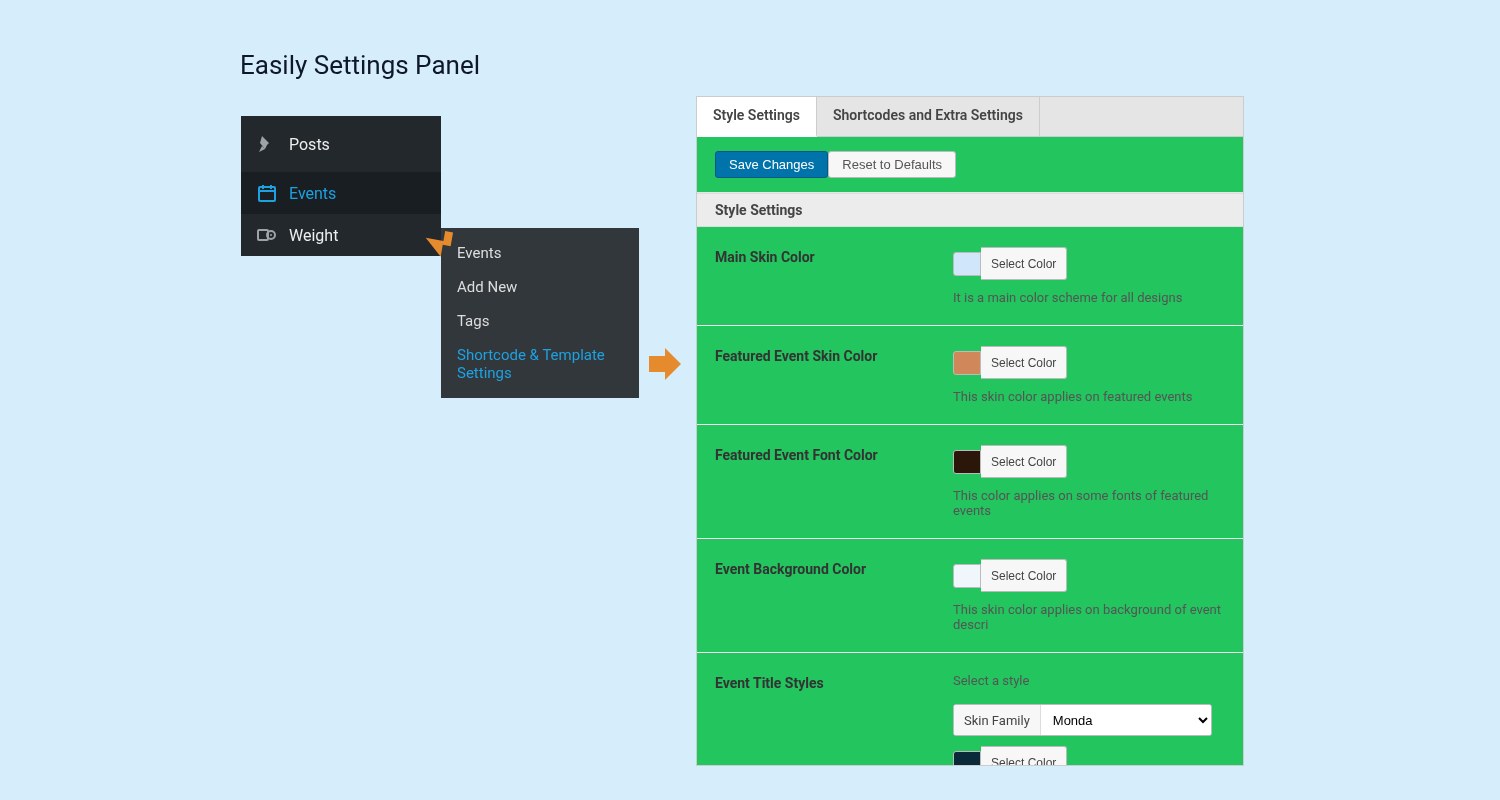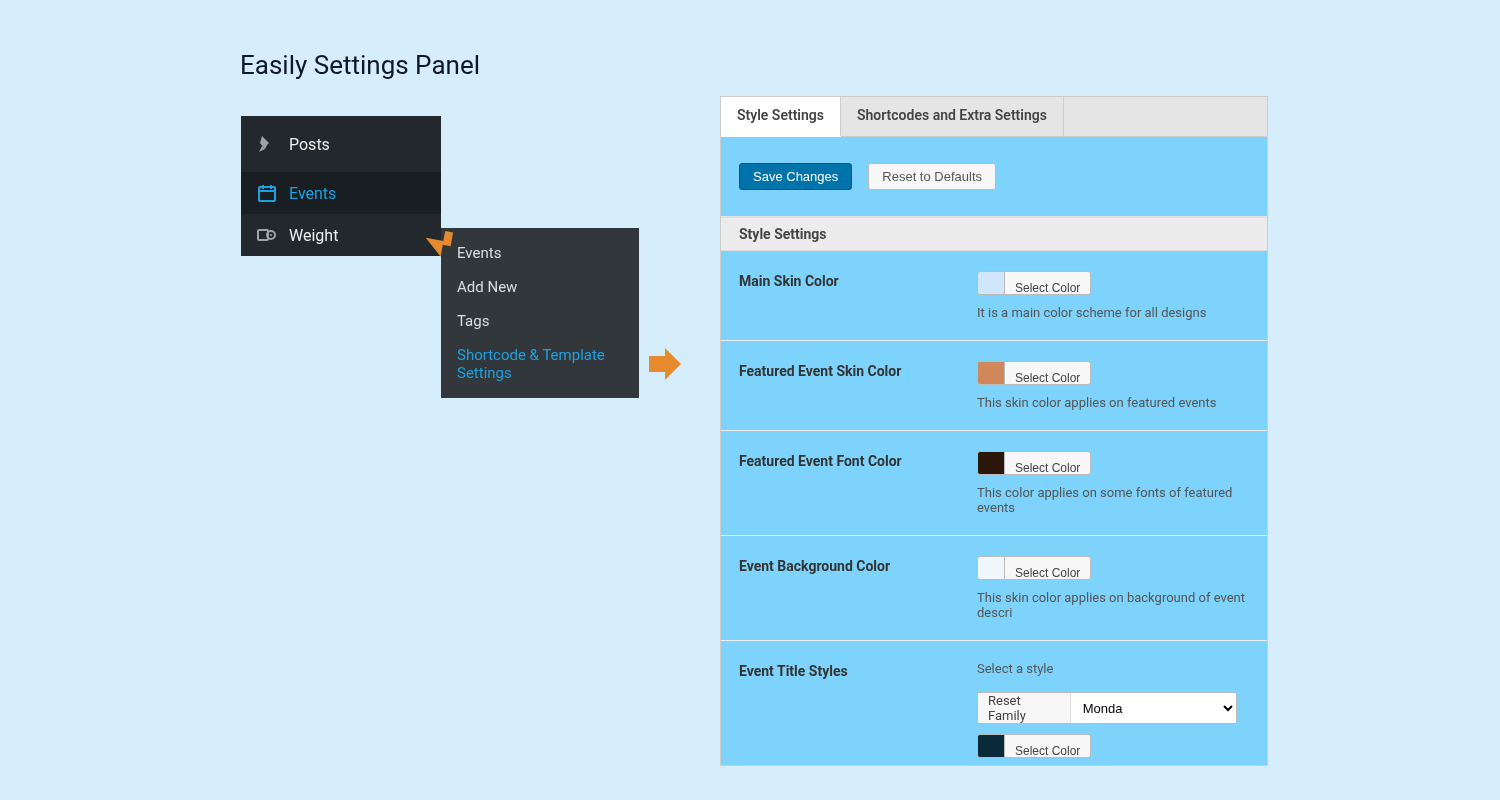--- a/index.html
+++ b/index.html
@@ -78,25 +78,25 @@
   .arrow2 {
     position: absolute;
     left: 645px;
     top: 344px;
     color: #e68a2e;
   }
 
   
   .panel {
     position: absolute;
-    left: 720px;
+    left: 696px;
     top: 96px;
     width: 548px;
     height: 670px;
-    background: #7dd3fc;
+    background: #22c55e;
     border: 1px solid #ccc;
     overflow: hidden;
   }
   .tabbar {
     display: flex;
     background: #e5e5e5;
     border-bottom: 1px solid #ccc;
     height: 40px;
   }
   .tab {
@@ -106,23 +106,23 @@
     cursor: pointer;
     font-weight: 600;
     color: #444;
   }
   .tab.active {
     background: #fff;
     border-bottom: 2px solid #fff;
     margin-bottom: -1px;
   }
   .btnrow {
-    padding: 26px 18px;
+    padding: 14px 18px;
     display: flex;
-    gap: 16px;
+    gap: 0;
     border-bottom: 1px solid #e5e5e5;
   }
   .btn-primary {
     background: #0073aa;
     color: #fff;
     border: 1px solid #005a87;
     padding: 5px 13px;
     font-size: 13px;
     border-radius: 3px;
     cursor: pointer;
@@ -168,21 +168,21 @@
   }
   .select-color-btn {
     background: #f7f7f7;
     border: 1px solid #bbb;
     border-left: none;
     padding: 9px 10px;
     font-size: 12px;
     border-radius: 0 3px 3px 0;
     cursor: pointer;
     color: #444;
-    height: 24px;
+    height: 33px;
   }
   .desc {
     color: #555;
     font-size: 13px;
   }
   .field-inline {
     display: inline-flex;
     align-items: stretch;
     border: 1px solid #bbb;
     border-radius: 3px;
@@ -325,21 +325,21 @@
       <div class="desc">This skin color applies on background of event descri</div>
     </div>
   </div>
 
   <div class="row" style="border-bottom:none;">
     <div class="lbl">Event Title Styles</div>
     <div class="ctl">
       <div class="desc" style="margin-bottom:16px;">Select a style</div>
 
       <div class="field-inline">
-        <div class="fl-label">Reset Family</div>
+        <div class="fl-label">Skin Family</div>
         <select style="width:170px;">
           <option>Monda</option>
         </select>
       </div>
       <br>
       <div class="swatch-row" style="margin-bottom:10px;">
         <div class="swatch" style="background:#0a2a3a"></div>
         <button class="select-color-btn">Select Color</button>
       </div>
 

